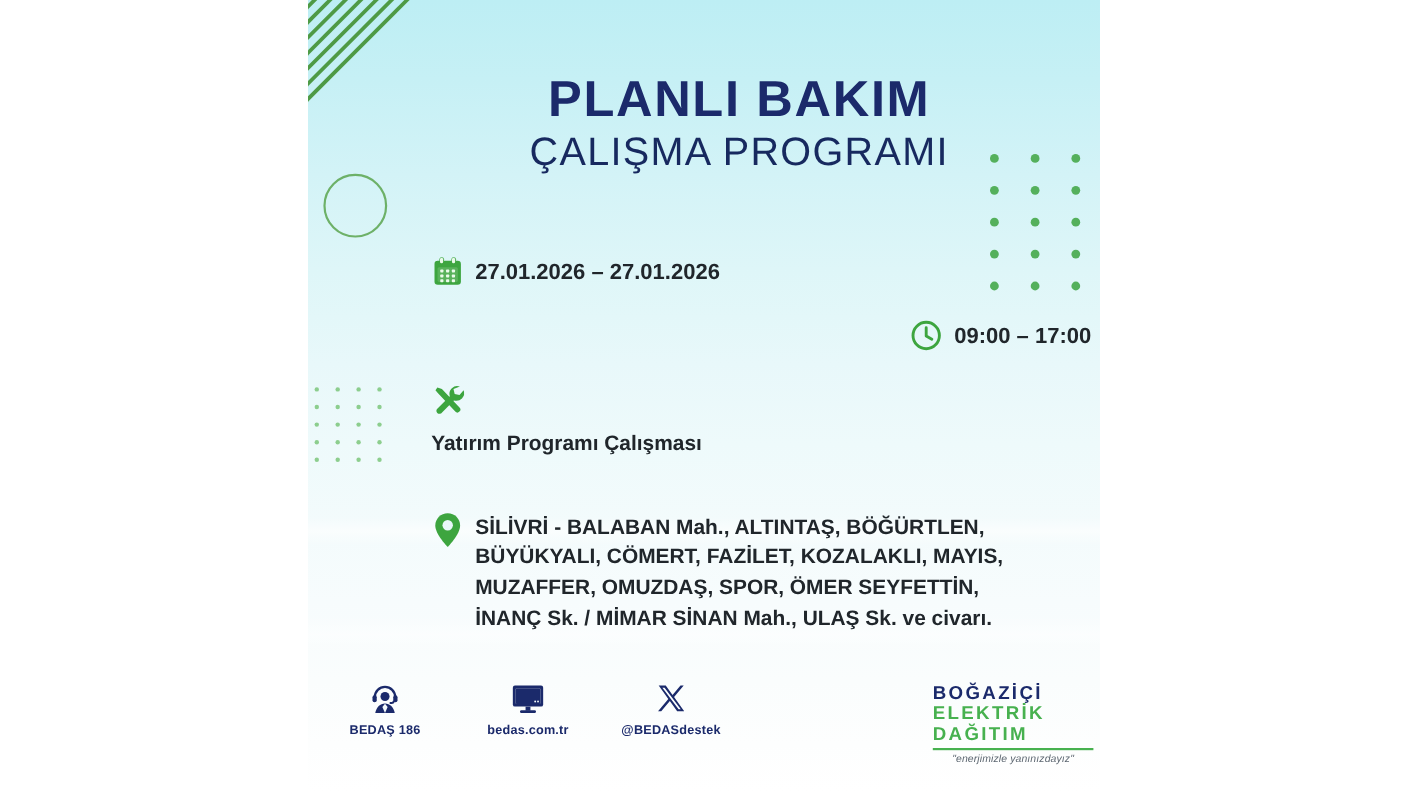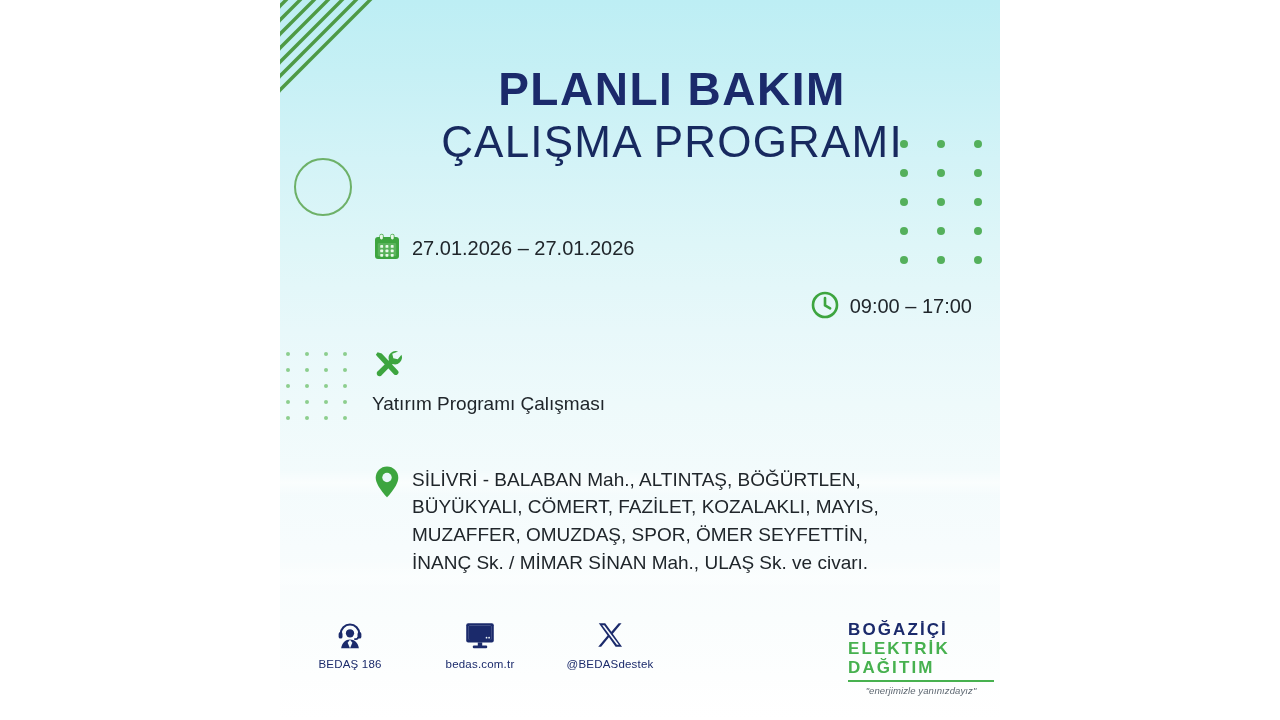--- a/index.html
+++ b/index.html
@@ -89,33 +89,34 @@
   }
   #main-title {
     font-size: 46px;
     font-weight: 700;
     letter-spacing: 1.5px;
     color: #1b2a6b;
     line-height: 1.04;
   }
   #sub-title {
     margin-top: 4px;
-    font-size: 44px;
+    font-size: 36px;
     font-weight: 400;
     letter-spacing: 1.2px;
     color: #17295f;
     line-height: 1.1;
   }
 
   
   #info-list {
     position: absolute;
-    left: 92px;
+    left: 112px;
     top: 228px;
     width: 600px;
+    font-weight: bold;
   }
   .info-row {
     display: flex;
     align-items: flex-start;
     margin-bottom: 16px;
   }
   .info-row:last-child { margin-bottom: 0; margin-top: 45px; }
 
   .info-icon {
     flex: 0 0 40px;
@@ -161,20 +162,21 @@
     flex-direction: column;
     align-items: center;
     gap: 6px;
   }
   .contact-icon { height: 34px; display: flex; align-items: center; justify-content: center; }
   .contact-label {
     font-size: 11.5px;
     color: #1b2a6b;
     letter-spacing: .2px;
     white-space: nowrap;
+    font-weight: bold;
   }
 
   
   #brand {
     position: absolute;
     right: 2px;
     top: 2px;
     width: 150px;
     text-align: left;
   }

